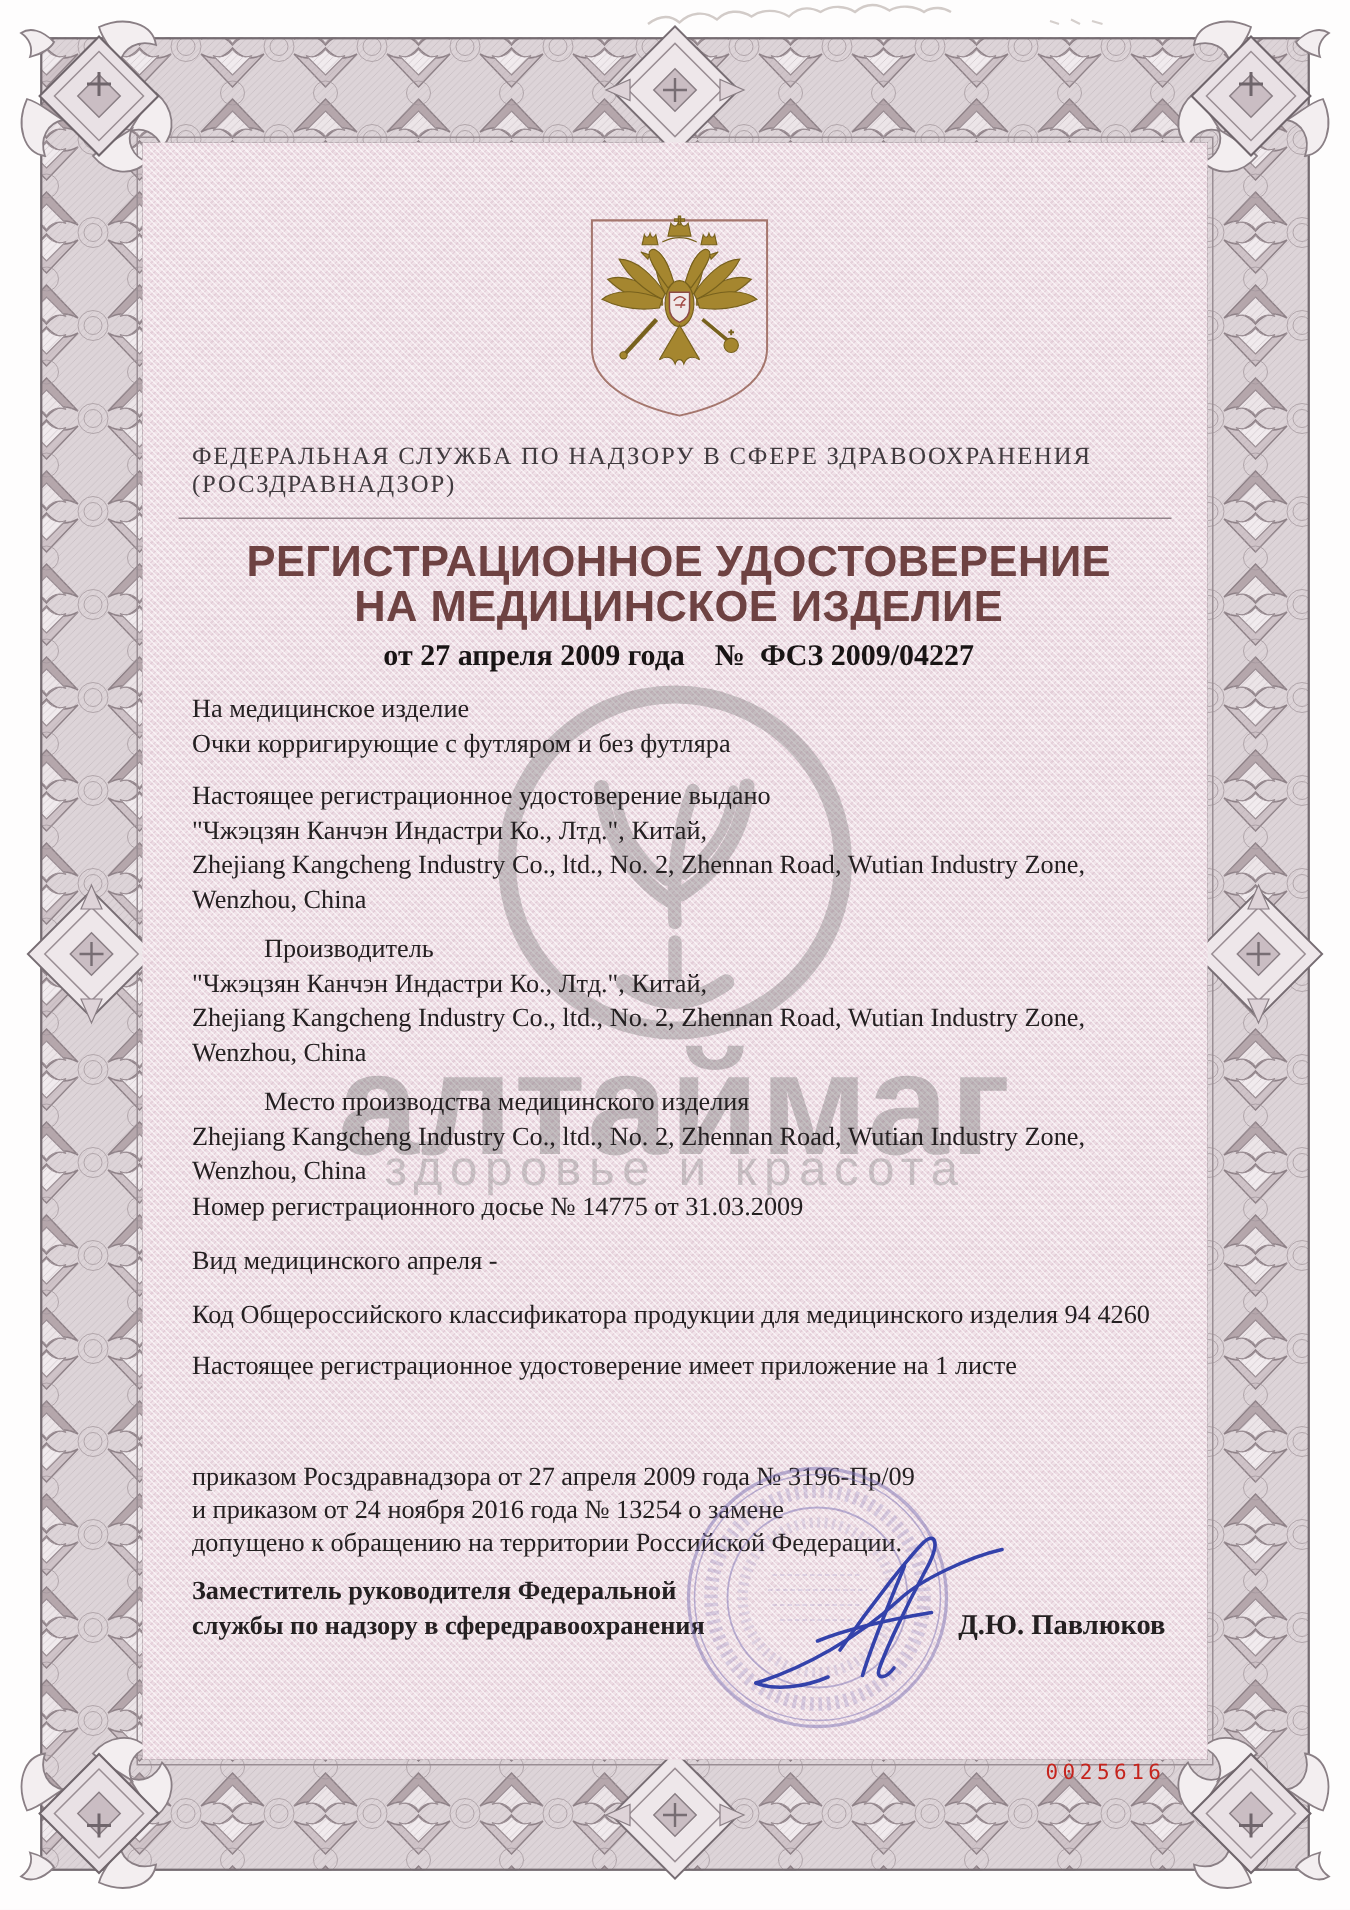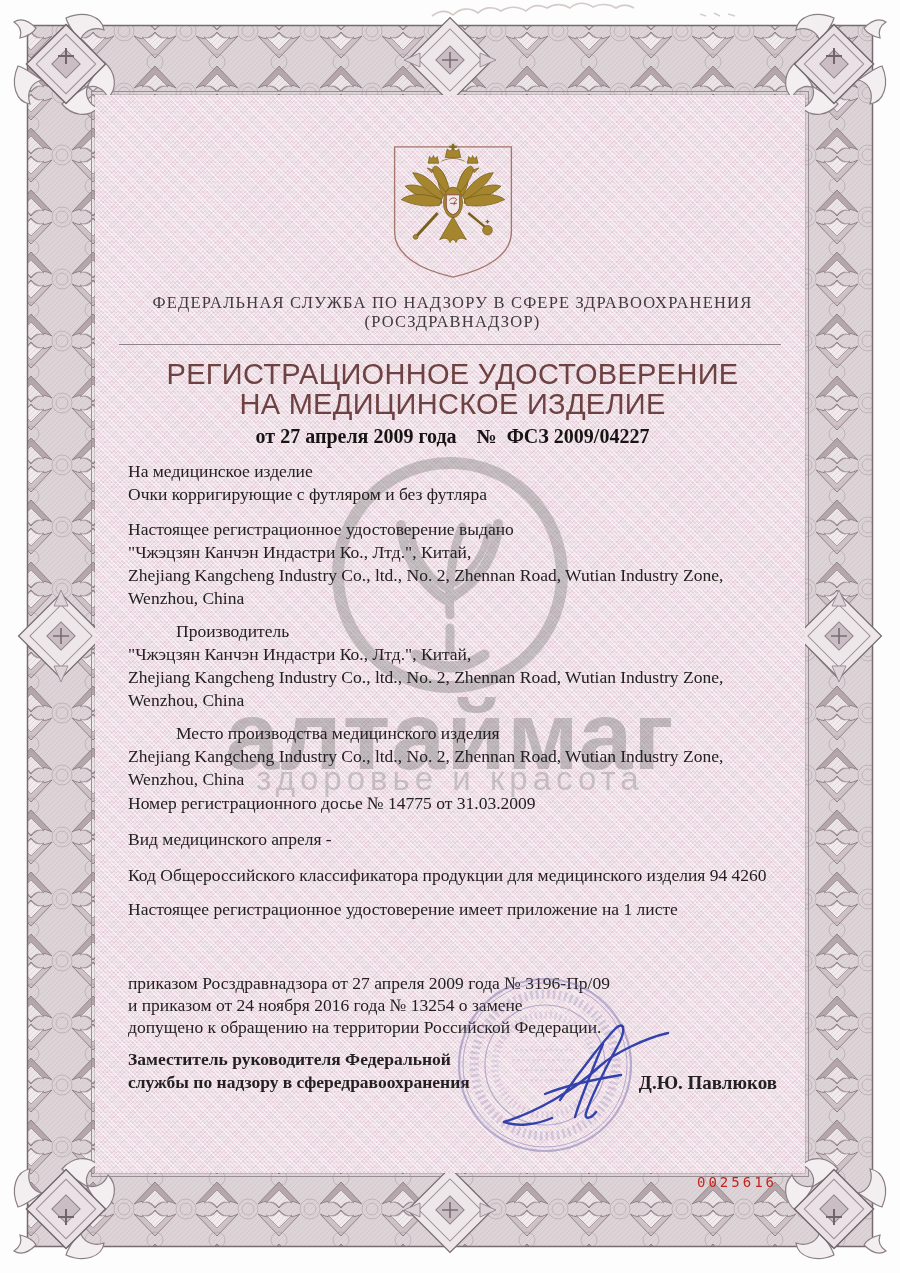--- a/index.html
+++ b/index.html
@@ -21,25 +21,25 @@
   .wm-title{position:absolute;left:0;top:592px;width:100%;text-align:center;
             font-family:"Liberation Sans",sans-serif;font-weight:bold;font-size:97px;line-height:1;
             letter-spacing:1px;color:#636363;}
   .wm-sub{position:absolute;left:0;top:665px;width:100%;text-align:center;
           font-family:"Liberation Sans",sans-serif;font-size:33px;letter-spacing:5px;color:#787878;}
 
   .content{position:relative;height:100%;padding:0 28px 0 33px;box-sizing:border-box;}
 
   .crest{padding-top:47px;text-align:center;}
 
-  .org{text-align:center;font-size:16.5px;letter-spacing:1.2px;color:#403a3e;line-height:19px;}
+  .org{text-align:left;font-size:16.5px;letter-spacing:1.2px;color:#403a3e;line-height:19px;}
   .org1{margin-top:7px;}
   .divider{margin:13px -4px 0 -9px;border:none;border-top:1px solid #8f8188;height:0;}
 
-  .title{font-family:"Liberation Sans",sans-serif;font-weight:normal;text-align:center;color:#6e4242;
+  .title{font-family:"Liberation Sans",sans-serif;font-weight:bold;text-align:center;color:#6e4242;
          font-size:29px;line-height:30px;letter-spacing:.3px;}
   .title1{margin-top:14px;}
   .dateline{margin-top:4px;text-align:center;font-weight:bold;font-size:20px;color:#181414;line-height:26px;}
   .dateline .num{margin-left:20px;white-space:pre;}
 
   p{margin:0;font-size:17.5px;line-height:23px;color:#242021;}
   .b{font-weight:normal;}
   .g1{margin-top:1px;}  .g10{margin-top:10px;margin-left:48px;} .g11{margin-top:11px;}
   .g12{margin-top:12px;}.g13{margin-top:13px;} .g51{margin-top:51px;}
   .orders p{line-height:22px;}

